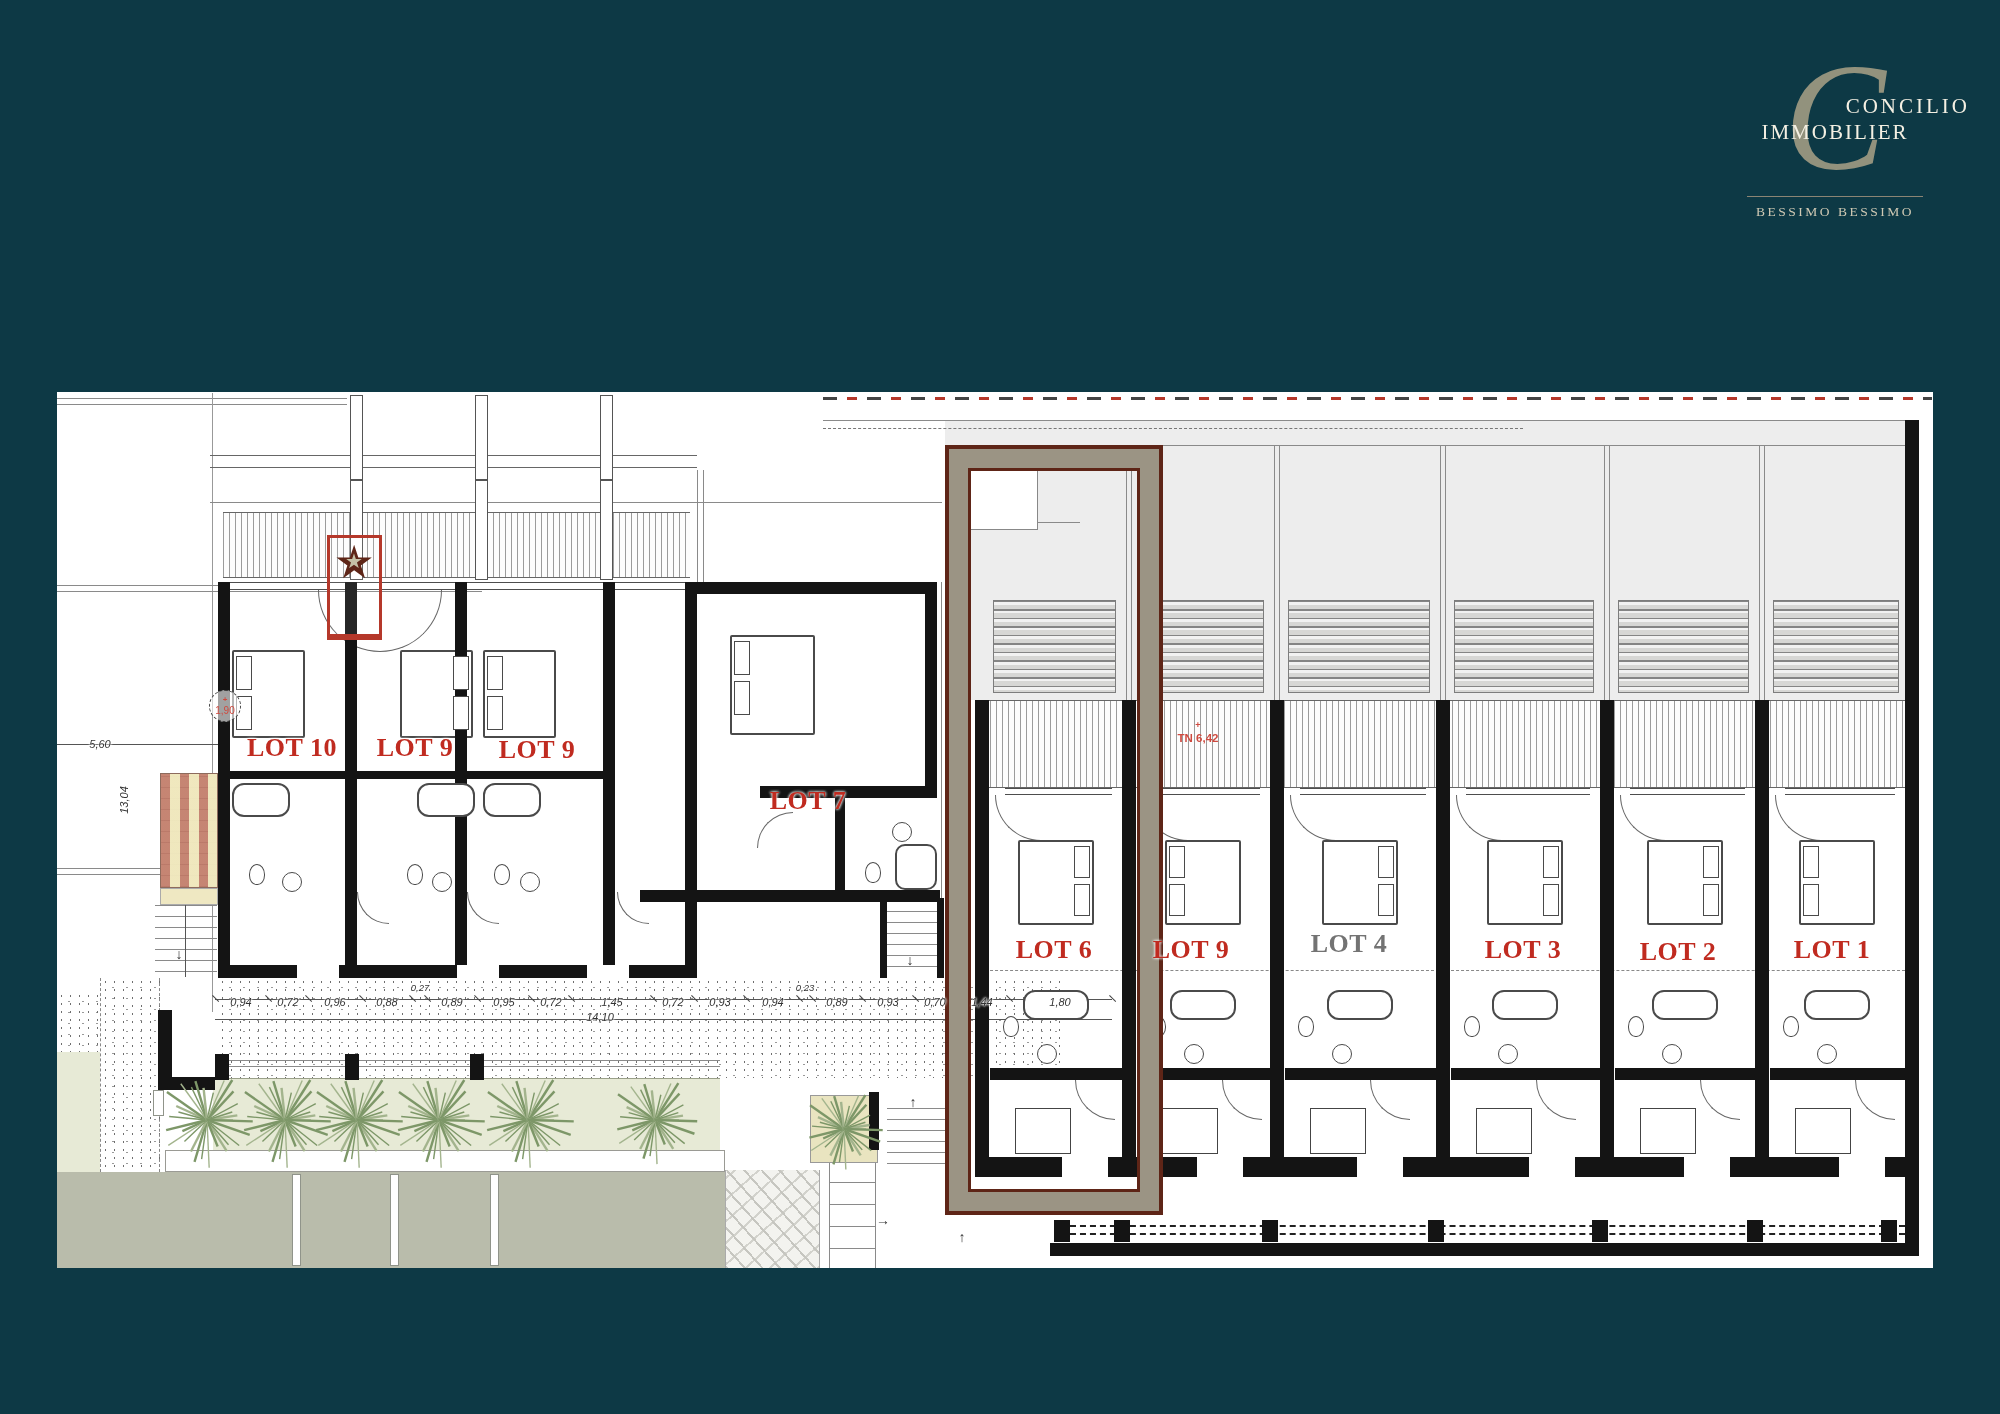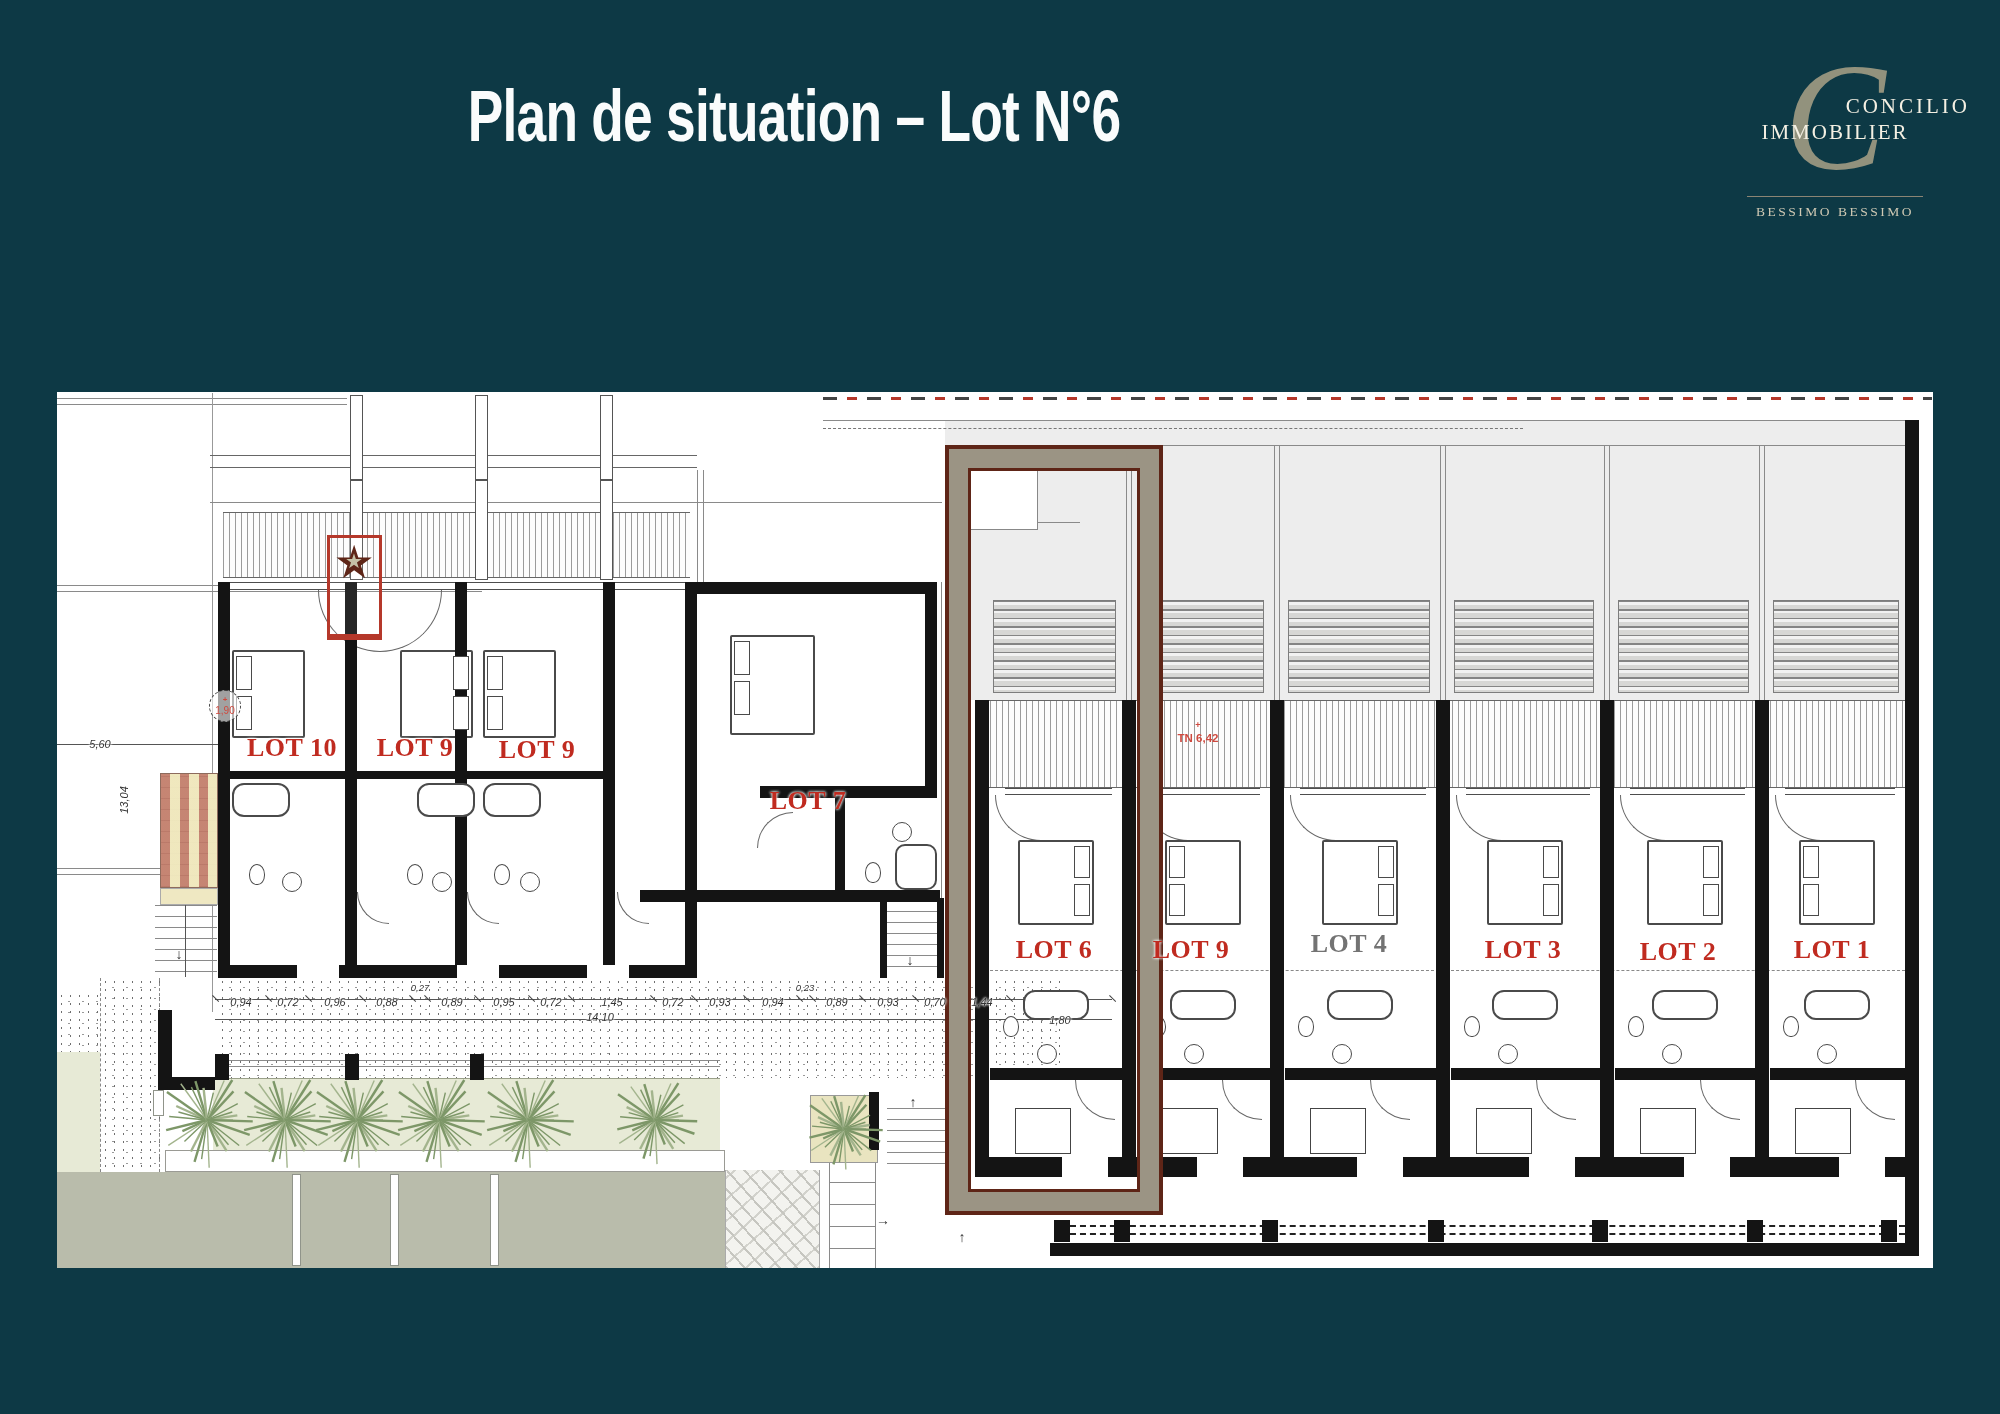--- a/index.html
+++ b/index.html
@@ -50,21 +50,20 @@
           font-weight:700;font-size:26px;letter-spacing:.5px;text-shadow:0 0 3px #fff,0 0 3px #fff;}
   .redtx{position:absolute;transform:translate(-50%,-50%);z-index:45;font-size:11.5px;font-weight:700;}
   .circ{border:1.2px dashed #444;border-radius:50%;background:rgba(255,255,255,.6);z-index:6;}
   .arrow{position:absolute;z-index:6;font-size:14px;color:#333;transform:translate(-50%,-50%);}
   .star-o{position:absolute;transform:translate(-50%,-50%);z-index:26;line-height:1;}
 </style>
 </head>
 <body>
 
 <div class="slide">
-  <div class="title"><span>Plan de situation – Lot N°6</span></div>
 
   <div class="logo">
     <div class="monogram">C</div>
     <div class="lg1">CONCILIO</div>
     <div class="lg2">IMMOBILIER</div>
     <div class="lgline"></div>
     <div class="lg3">BESSIMO BESSIMO</div>
   </div>
 
   <div id="plan">
@@ -580,21 +579,21 @@
       <div class="t" style="left: 494px; top: 610px;">0,72</div>
       <div class="t" style="left: 555px; top: 610px;">1,45</div>
       <div class="t" style="left: 616px; top: 610px;">0,72</div>
       <div class="t" style="left: 663px; top: 610px;">0,93</div>
       <div class="t" style="left: 716px; top: 610px;">0,94</div>
       <div class="t tsm" style="left: 748px; top: 595px;">0,23</div>
       <div class="t" style="left: 780px; top: 610px;">0,89</div>
       <div class="t" style="left: 831px; top: 610px;">0,93</div>
       <div class="t" style="left: 878px; top: 610px;">0,70</div>
       <div class="t" style="left: 925px; top: 610px;">1,44</div>
-      <div class="t" style="left: 1003px; top: 610px; margin-top: 18px;">1,80</div>
+      <div class="t" style="left: 1003px; top: 610px;">1,80</div>
       <div class="t" style="left: 543px; top: 625px;">14,10</div>
       <div class="t" style="left: 43px; top: 352px;">5,60</div>
       <div class="t trot" style="left: 67px; top: 408px;">13,04</div>
       <div class="redtx" style="left: 1141px; top: 346px; color: rgb(207, 74, 63);">TN 6,42</div>
       <div class="redtx" style="left: 1141px; top: 333px; color: rgb(207, 74, 63); font-size: 9px;">+</div>
       <div class="circ" style="left: 152px; top: 298px; width: 32px; height: 32px;"></div>
       <div class="redtx" style="left: 168px; top: 318px; color: rgb(207, 74, 63); font-size: 10px; font-weight: 400;">1,90</div>
       <div class="redtx" style="left: 168px; top: 307px; color: rgb(207, 74, 63); font-size: 8px;">+</div>
     </div>
 </div>

